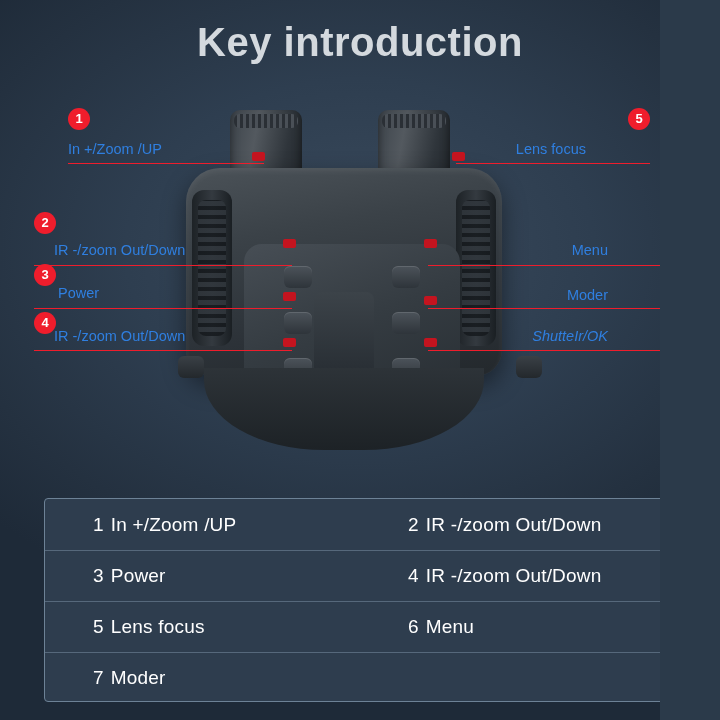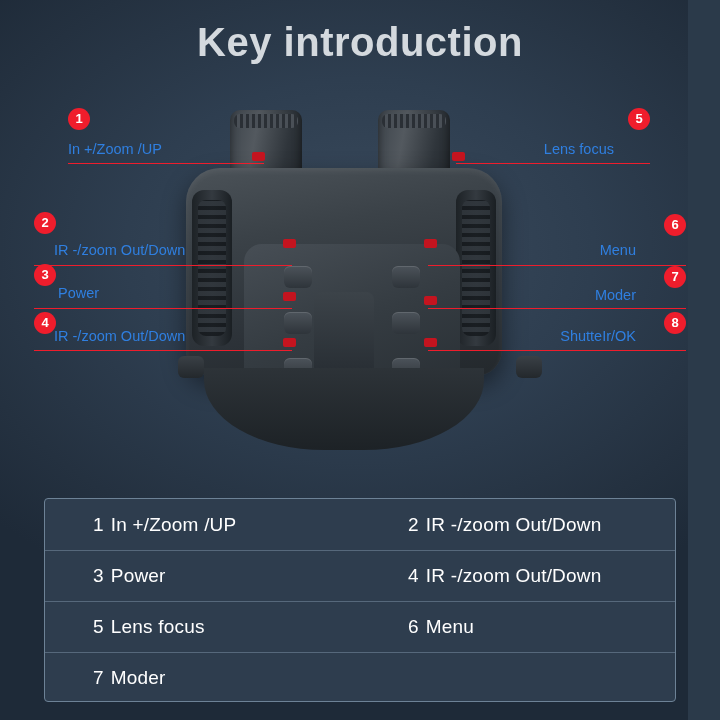--- a/index.html
+++ b/index.html
@@ -12,21 +12,20 @@
     overflow: hidden;
     font-family: "Liberation Sans", sans-serif;
     background: #2b3a4a;
   }
   #page {
     position: relative;
     width: 660px;
     height: 720px;
     background: radial-gradient(ellipse 520px 380px at 360px 250px, #3a4a5c 0%, #2e3e50 45%, #243140 80%, #1e2a38 100%);
     overflow: hidden;
-    padding-left: 28px;
   }
   
   .title {
     position: absolute;
     top: 20px;
     left: 0;
     width: 720px;
     text-align: center;
     font-size: 40px;
     font-weight: bold;
@@ -275,21 +274,21 @@
   <div class="callout-label right" style="right:52px; top:242px;">Menu</div>
   <div class="leader" style="left:428px; top:265px; width:258px;"></div>
   <div class="leader-dot" style="left:424px; top:239px;"></div>
 
   <div class="num-badge" style="left:664px; top:266px;">7</div>
   <div class="callout-label right" style="right:52px; top:287px;">Moder</div>
   <div class="leader" style="left:428px; top:308px; width:258px;"></div>
   <div class="leader-dot" style="left:424px; top:296px;"></div>
 
   <div class="num-badge" style="left:664px; top:312px;">8</div>
-  <div class="callout-label right" style="right:52px; top:328px;">ShutteIr/OK</div>
+  <div class="callout-label right" style="right:52px; top:328px;font-style:italic;">ShutteIr/OK</div>
   <div class="leader" style="left:428px; top:350px; width:258px;"></div>
   <div class="leader-dot" style="left:424px; top:338px;"></div>
 
   <div class="legend">
     <div class="legend-row">
       <div class="legend-cell">
         <span class="idx">1</span>
         <span>In +/Zoom /UP</span>
       </div>
       <div class="legend-cell">

